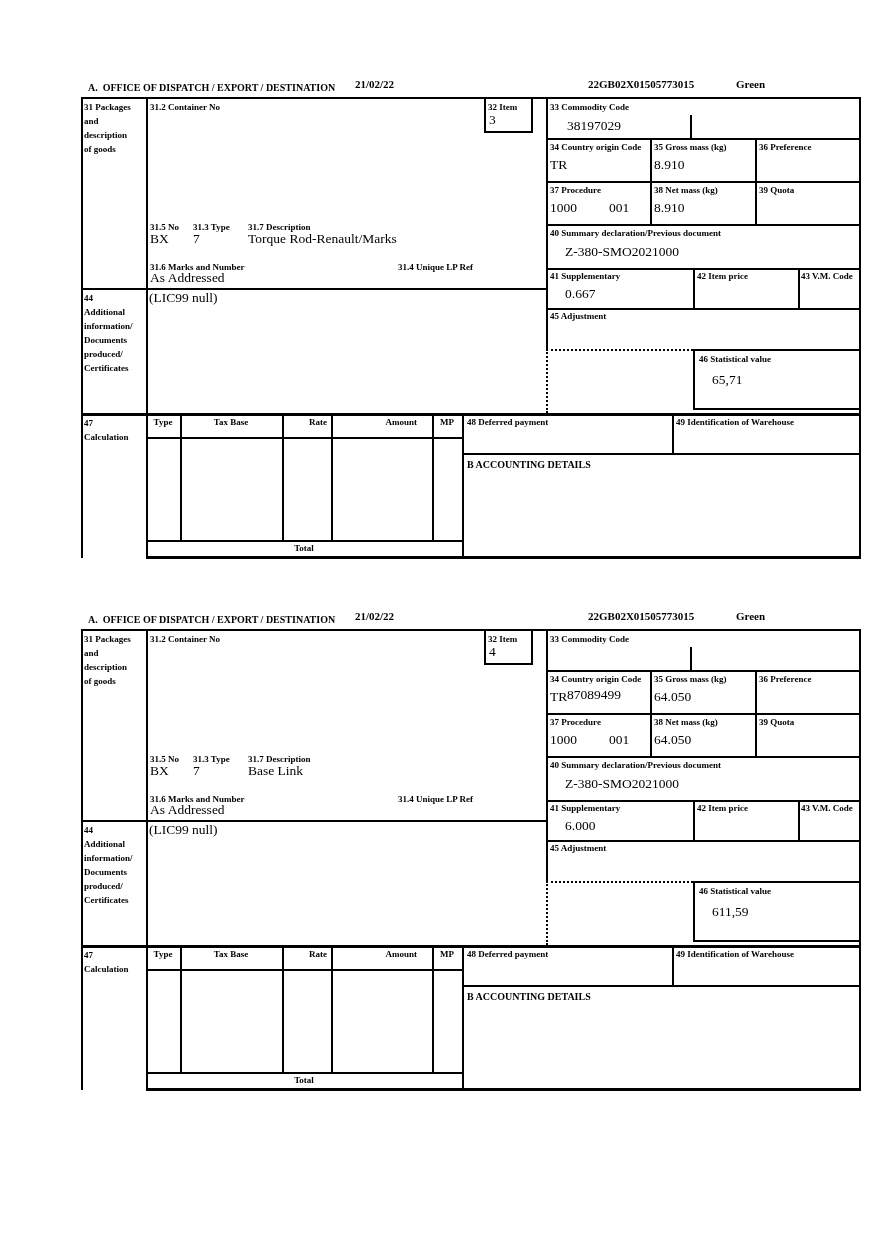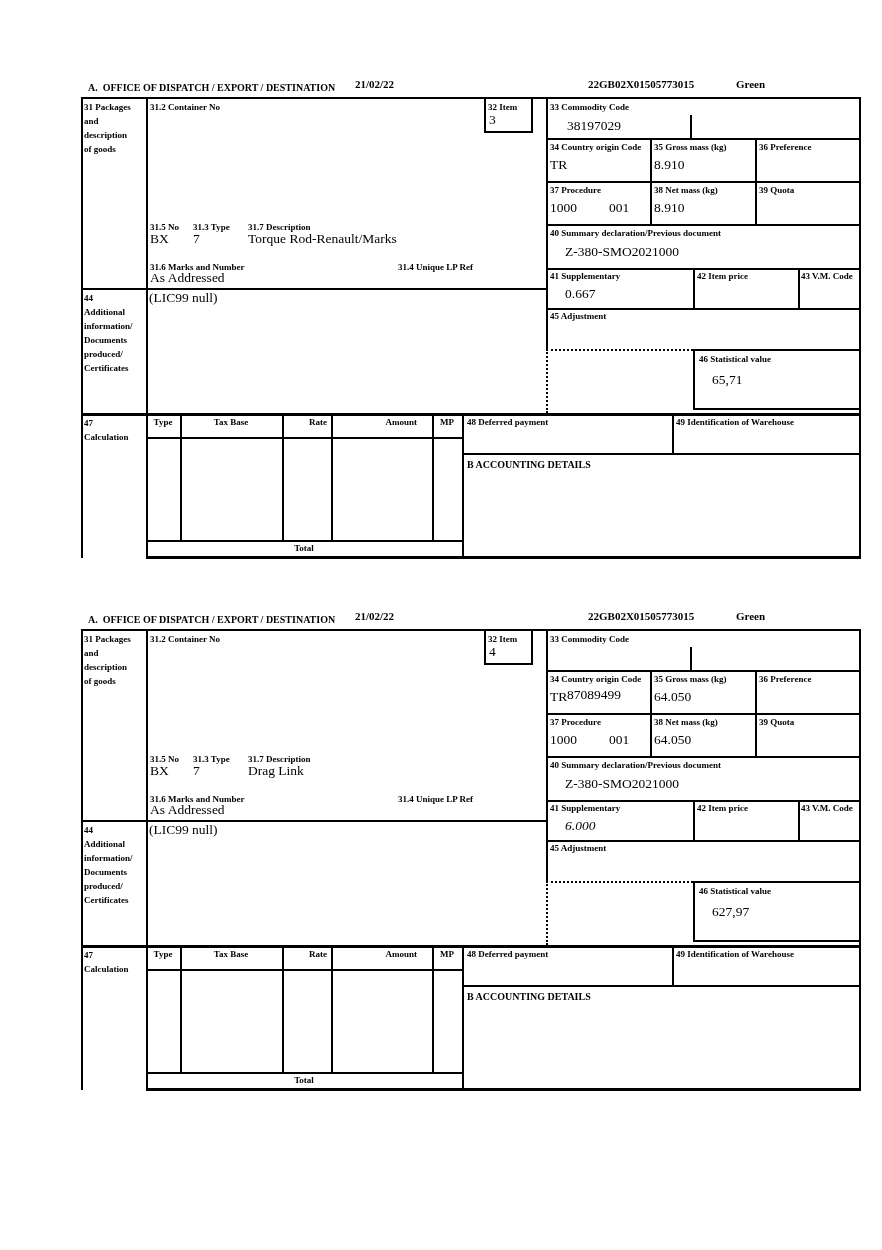--- a/index.html
+++ b/index.html
@@ -197,21 +197,21 @@
     <div class="lbl" style="left:150px;top:24px;">31.2 Container No</div>
     <div class="box" style="left:484px;top:19px;width:49px;height:36px;"></div>
     <div class="lbl" style="left:488px;top:24px;">32 Item</div>
     <div class="val" style="left:489px;top:34px;">4</div>
 
     <div class="lbl" style="left:150px;top:144px;">31.5 No</div>
     <div class="lbl" style="left:193px;top:144px;">31.3 Type</div>
     <div class="lbl" style="left:248px;top:144px;">31.7 Description</div>
     <div class="val" style="left:150px;top:153px;">BX</div>
     <div class="val" style="left:193px;top:153px;">7</div>
-    <div class="val" style="left:248px;top:153px;">Drag Link</div>
+    <div class="val" style="left:248px;top:153px;">Base Link</div>
 
     <div class="lbl" style="left:150px;top:184px;">31.6 Marks and Number</div>
     <div class="lbl" style="left:398px;top:184px;">31.4 Unique LP Ref</div>
     <div class="val" style="left:150px;top:192px;">As Addressed</div>
 
     <div class="val" style="left:149px;top:212px;">(LIC99 null)</div>
 
     <div class="lbl" style="left:550px;top:24px;">33 Commodity Code</div>
     <div class="val" style="left:567px;top:40px;margin-top:37px;">87089499</div>
 
@@ -225,29 +225,29 @@
     <div class="val" style="left:550px;top:122px;">1000</div>
     <div class="val" style="left:609px;top:122px;">001</div>
     <div class="lbl" style="left:654px;top:107px;">38 Net mass (kg)</div>
     <div class="val" style="left:654px;top:122px;">64.050</div>
     <div class="lbl" style="left:759px;top:107px;">39 Quota</div>
 
     <div class="lbl" style="left:550px;top:150px;">40 Summary declaration/Previous document</div>
     <div class="val" style="left:565px;top:166px;">Z-380-SMO2021000</div>
 
     <div class="lbl" style="left:550px;top:193px;">41 Supplementary</div>
-    <div class="val" style="left:565px;top:208px;font-style:italic;">6.000</div>
+    <div class="val" style="left:565px;top:208px;">6.000</div>
     <div class="lbl" style="left:697px;top:193px;">42 Item price</div>
     <div class="lbl" style="left:801px;top:193px;">43 V.M. Code</div>
 
     <div class="lbl" style="left:550px;top:233px;">45 Adjustment</div>
 
     <div class="box" style="left:693px;top:271px;width:168px;height:61px;"></div>
     <div class="lbl" style="left:699px;top:276px;">46 Statistical value</div>
-    <div class="val" style="left:712px;top:294px;">627,97</div>
+    <div class="val" style="left:712px;top:294px;">611,59</div>
 
     <div class="vl" style="left:180px;top:335px;height:127px;"></div>
     <div class="vl" style="left:282px;top:335px;height:127px;"></div>
     <div class="vl" style="left:331px;top:335px;height:127px;"></div>
     <div class="vl" style="left:432px;top:335px;height:127px;"></div>
     <div class="vl" style="left:462px;top:335px;height:145px;"></div>
     <div class="hl" style="left:146px;top:359px;width:318px;"></div>
     <div class="hl" style="left:146px;top:462px;width:318px;"></div>
     <div class="hl3" style="left:146px;top:478px;width:715px;"></div>
 

